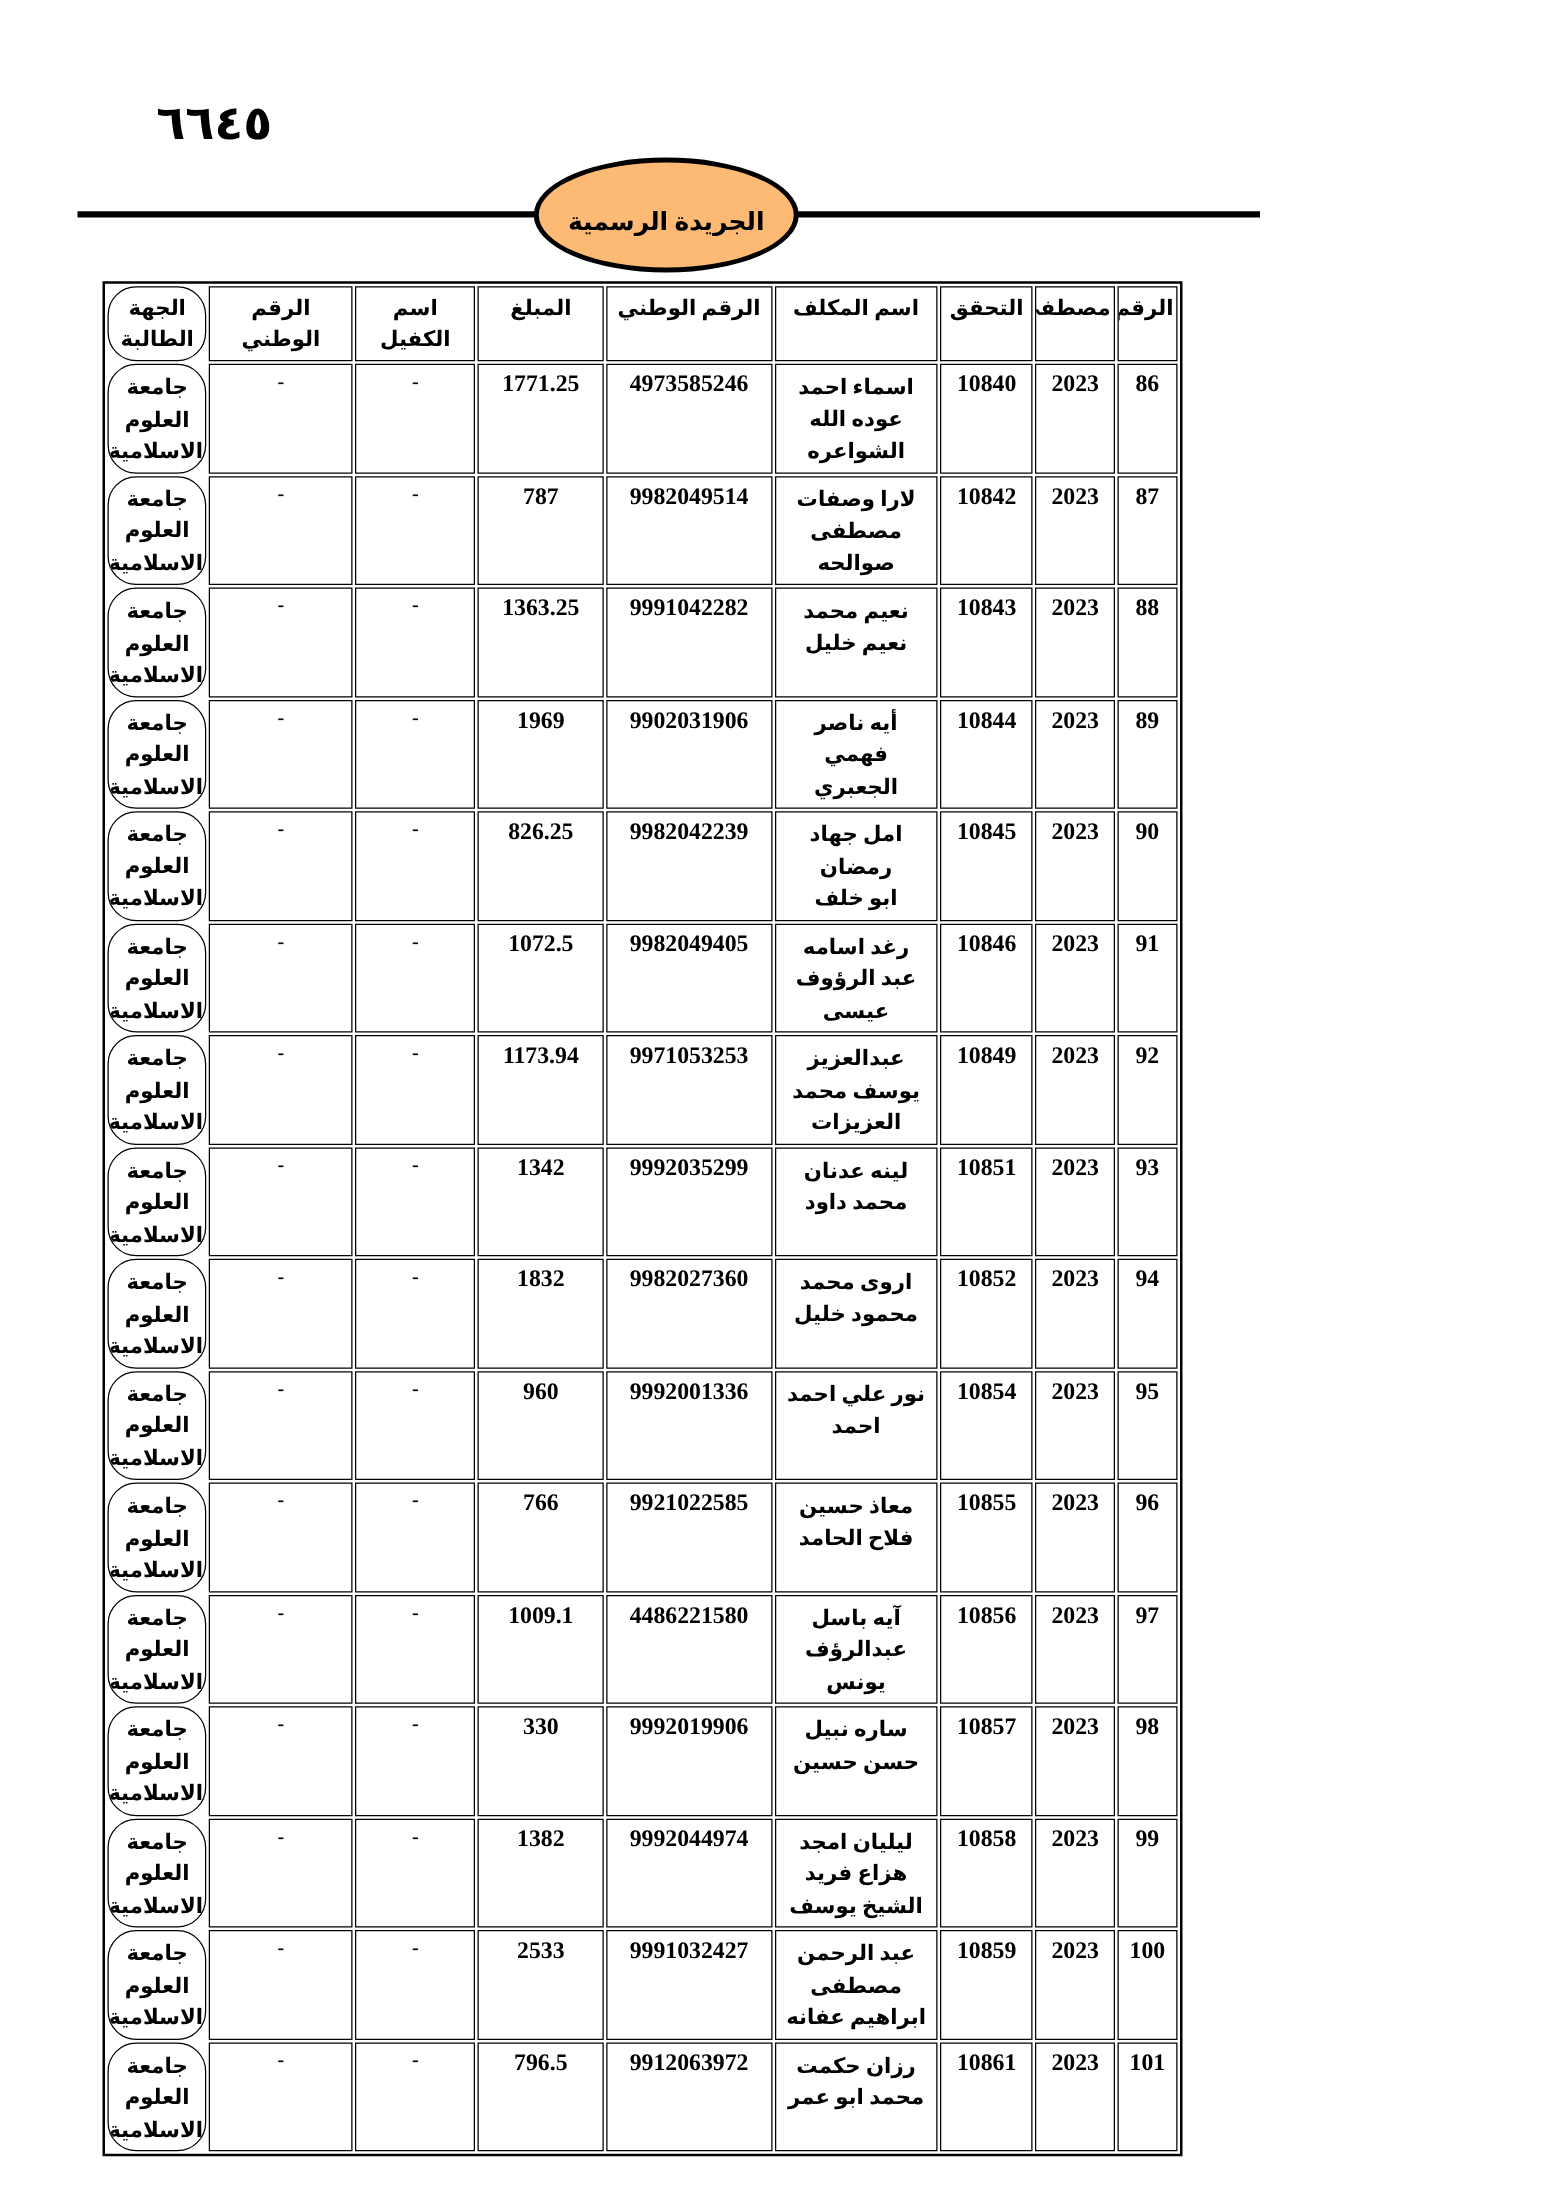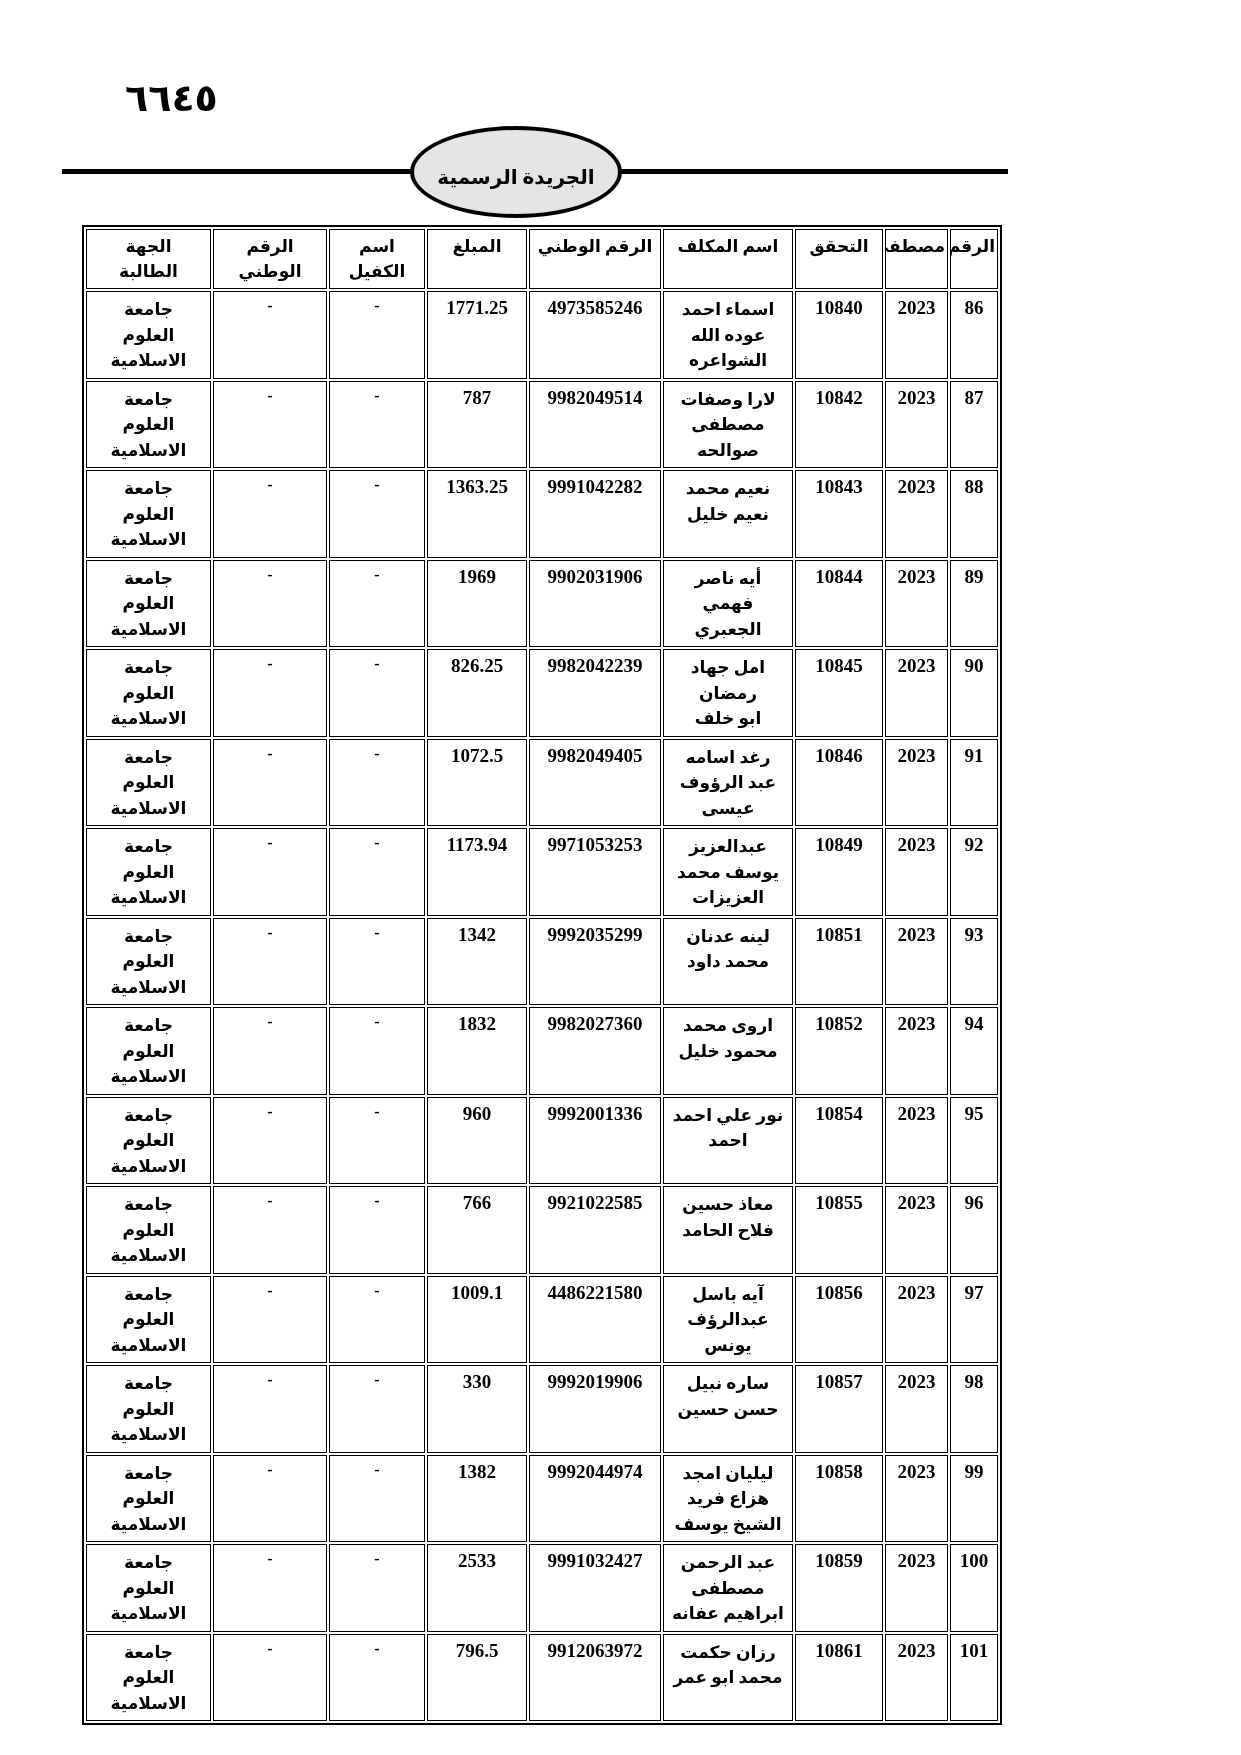--- a/index.html
+++ b/index.html
@@ -32,24 +32,24 @@
     top: 169px;
     left: 62px;
     width: 946px;
     height: 5px;
     background: #000000;
     z-index: 1;
   }
   .banner-ellipse {
     position: absolute;
     top: 126px;
-    left: 410px;
+    left: 427px;
     width: 212px;
     height: 92px;
-    background: #e5e5e5;
+    background: #fdba74;
     border: 4px solid #000000;
     border-radius: 50%;
     z-index: 2;
     display: flex;
     align-items: center;
     justify-content: center;
     box-sizing: border-box;
   }
   .banner-ellipse span {
     font-size: 20px;
@@ -87,27 +87,27 @@
     font-size: 17px;
     line-height: 1.45;
     white-space: pre-line;
   }
   .gazette-table td {
     height: 80px;
     font-size: 19px;
   }
   .col-seq        { width: 48px; }
   .col-year       { width: 63px; }
-  .col-verification { width: 88px; }
+  .col-verification { width: 74px; }
   .col-name       { width: 130px; }
   .col-national_id { width: 132px; }
   .col-amount     { width: 100px; }
   .col-guarantor_name { width: 96px; }
   .col-guarantor_national_id { width: 114px; }
-  .col-entity     { width: 125px; }
+  .col-entity     { width: 79px; border-radius: 23px; }
   td.col-name, td.col-entity {
     font-size: 17px;
     line-height: 1.5;
     white-space: pre-line;
   }
   td.col-guarantor_name, td.col-guarantor_national_id {
     font-size: 16px;
   }
   td.col-seq, td.col-year, td.col-verification,
   td.col-national_id, td.col-amount {

